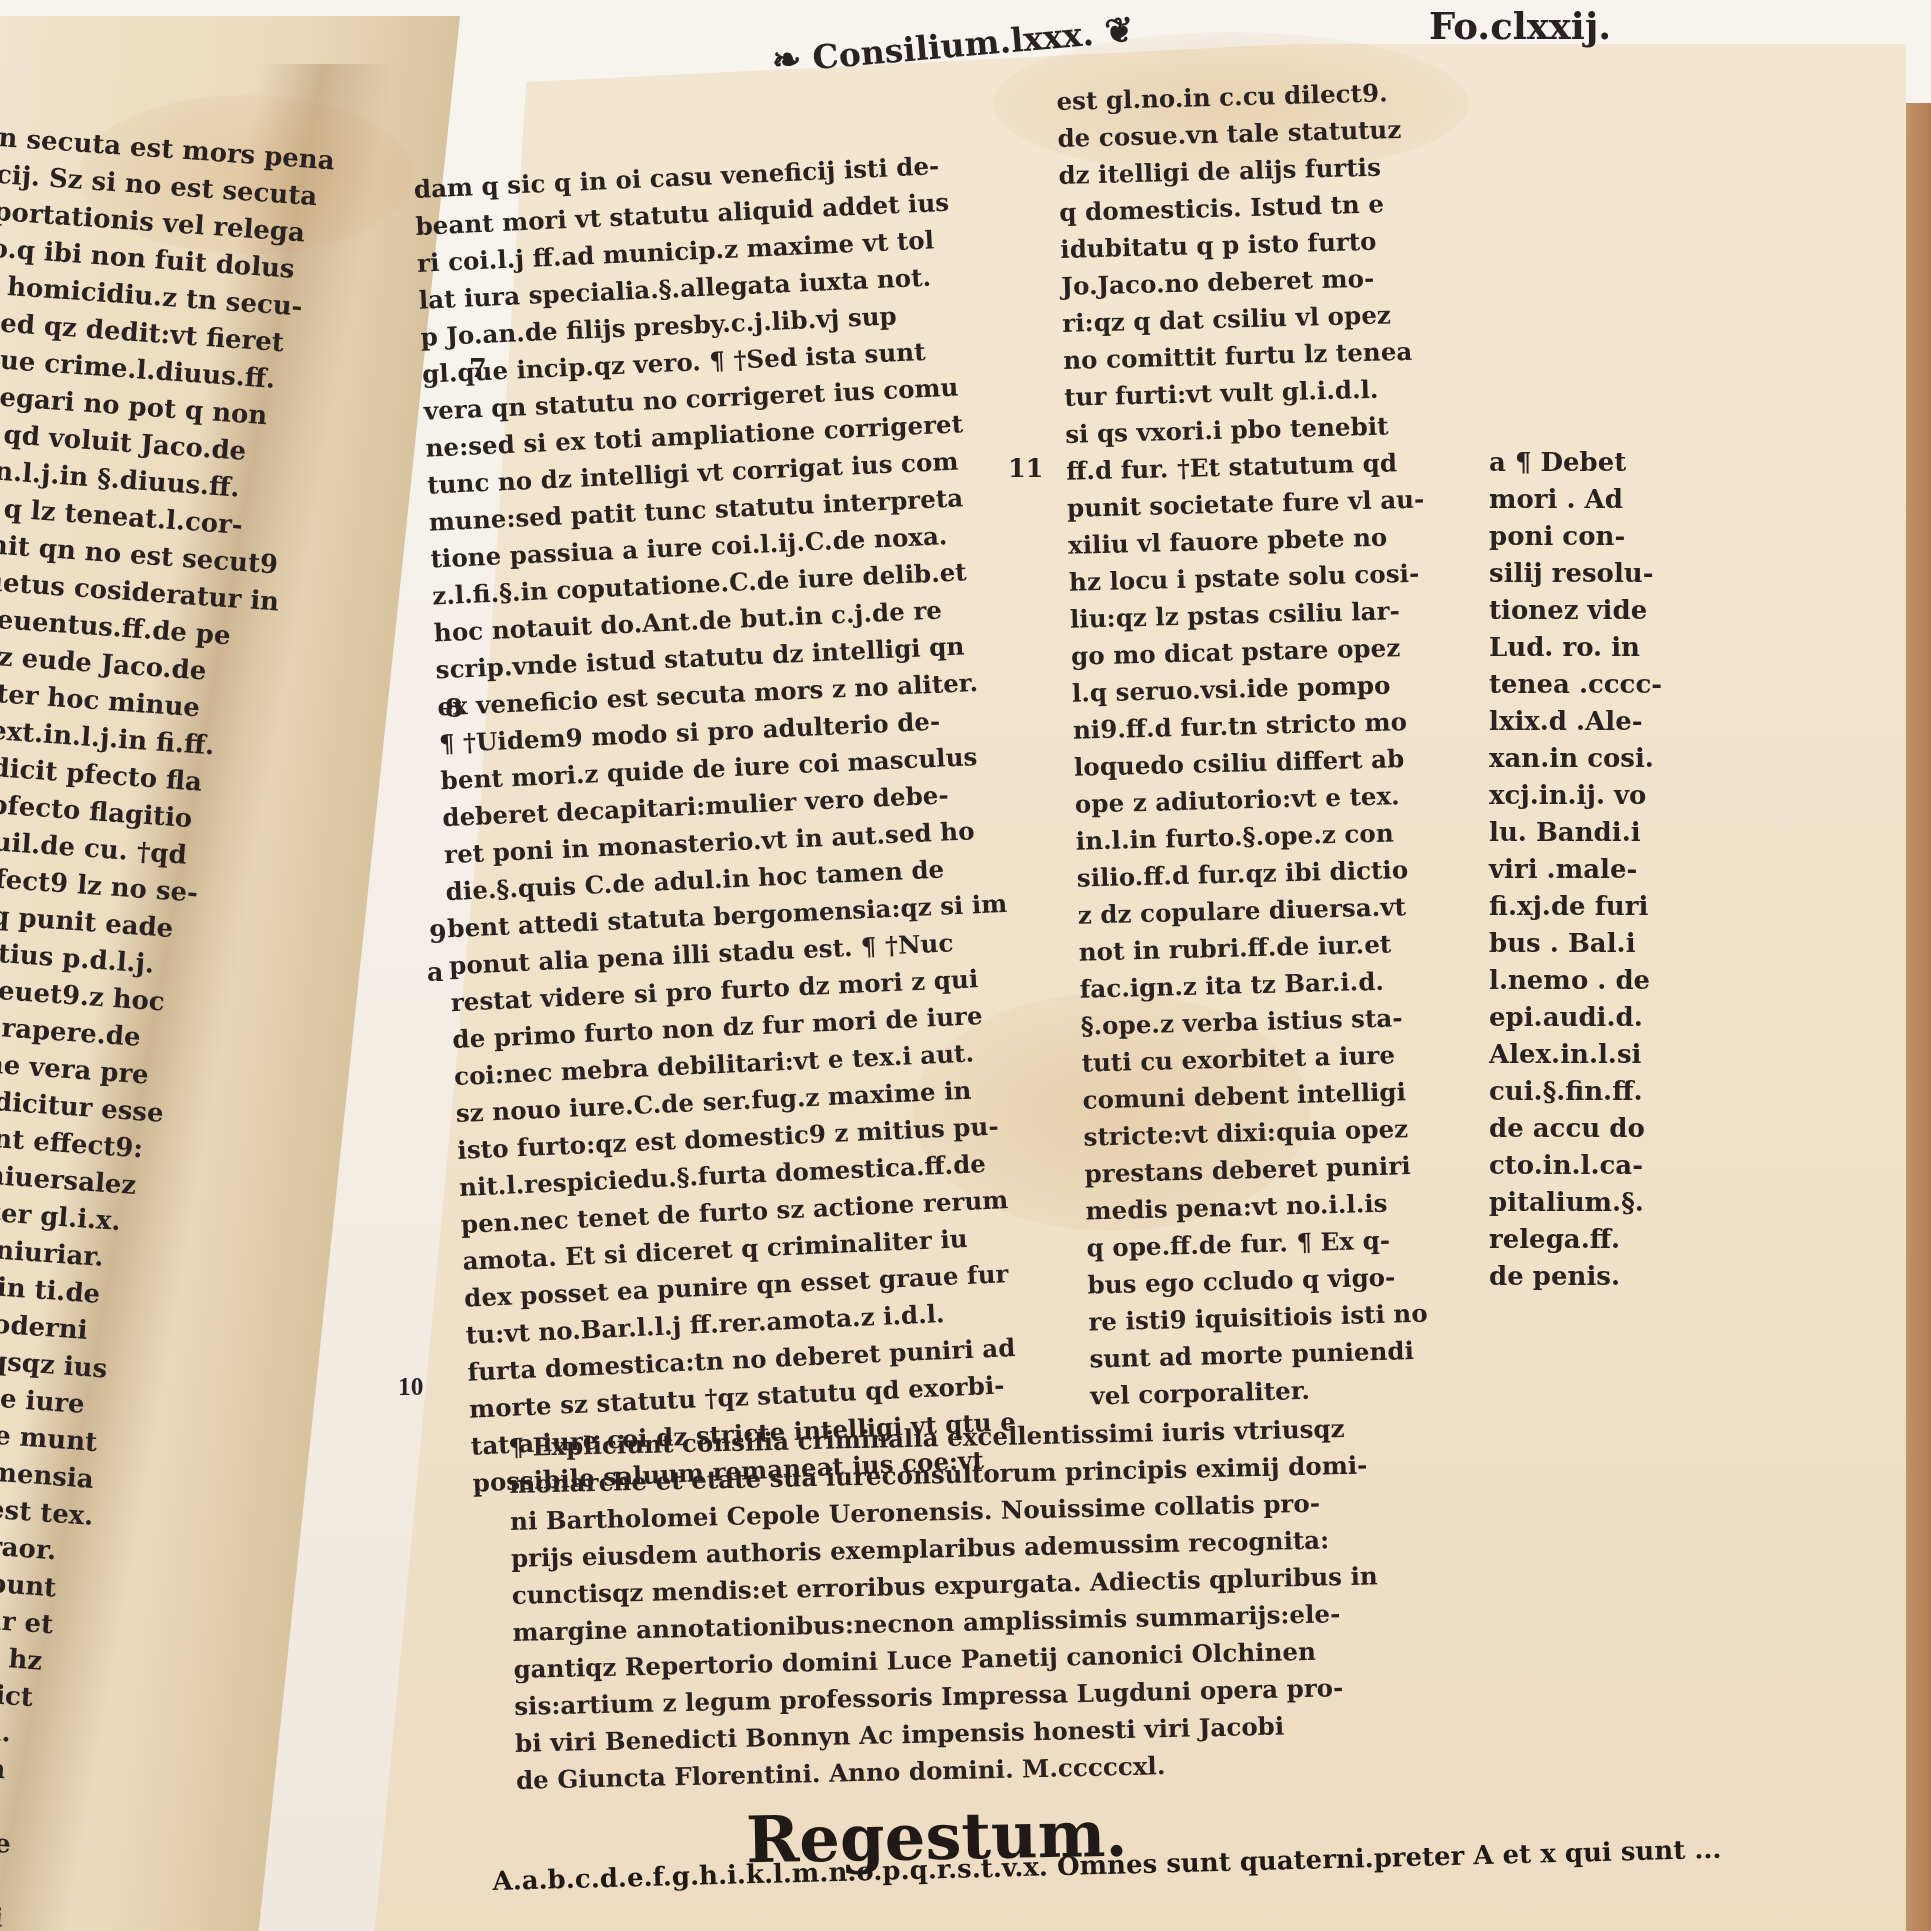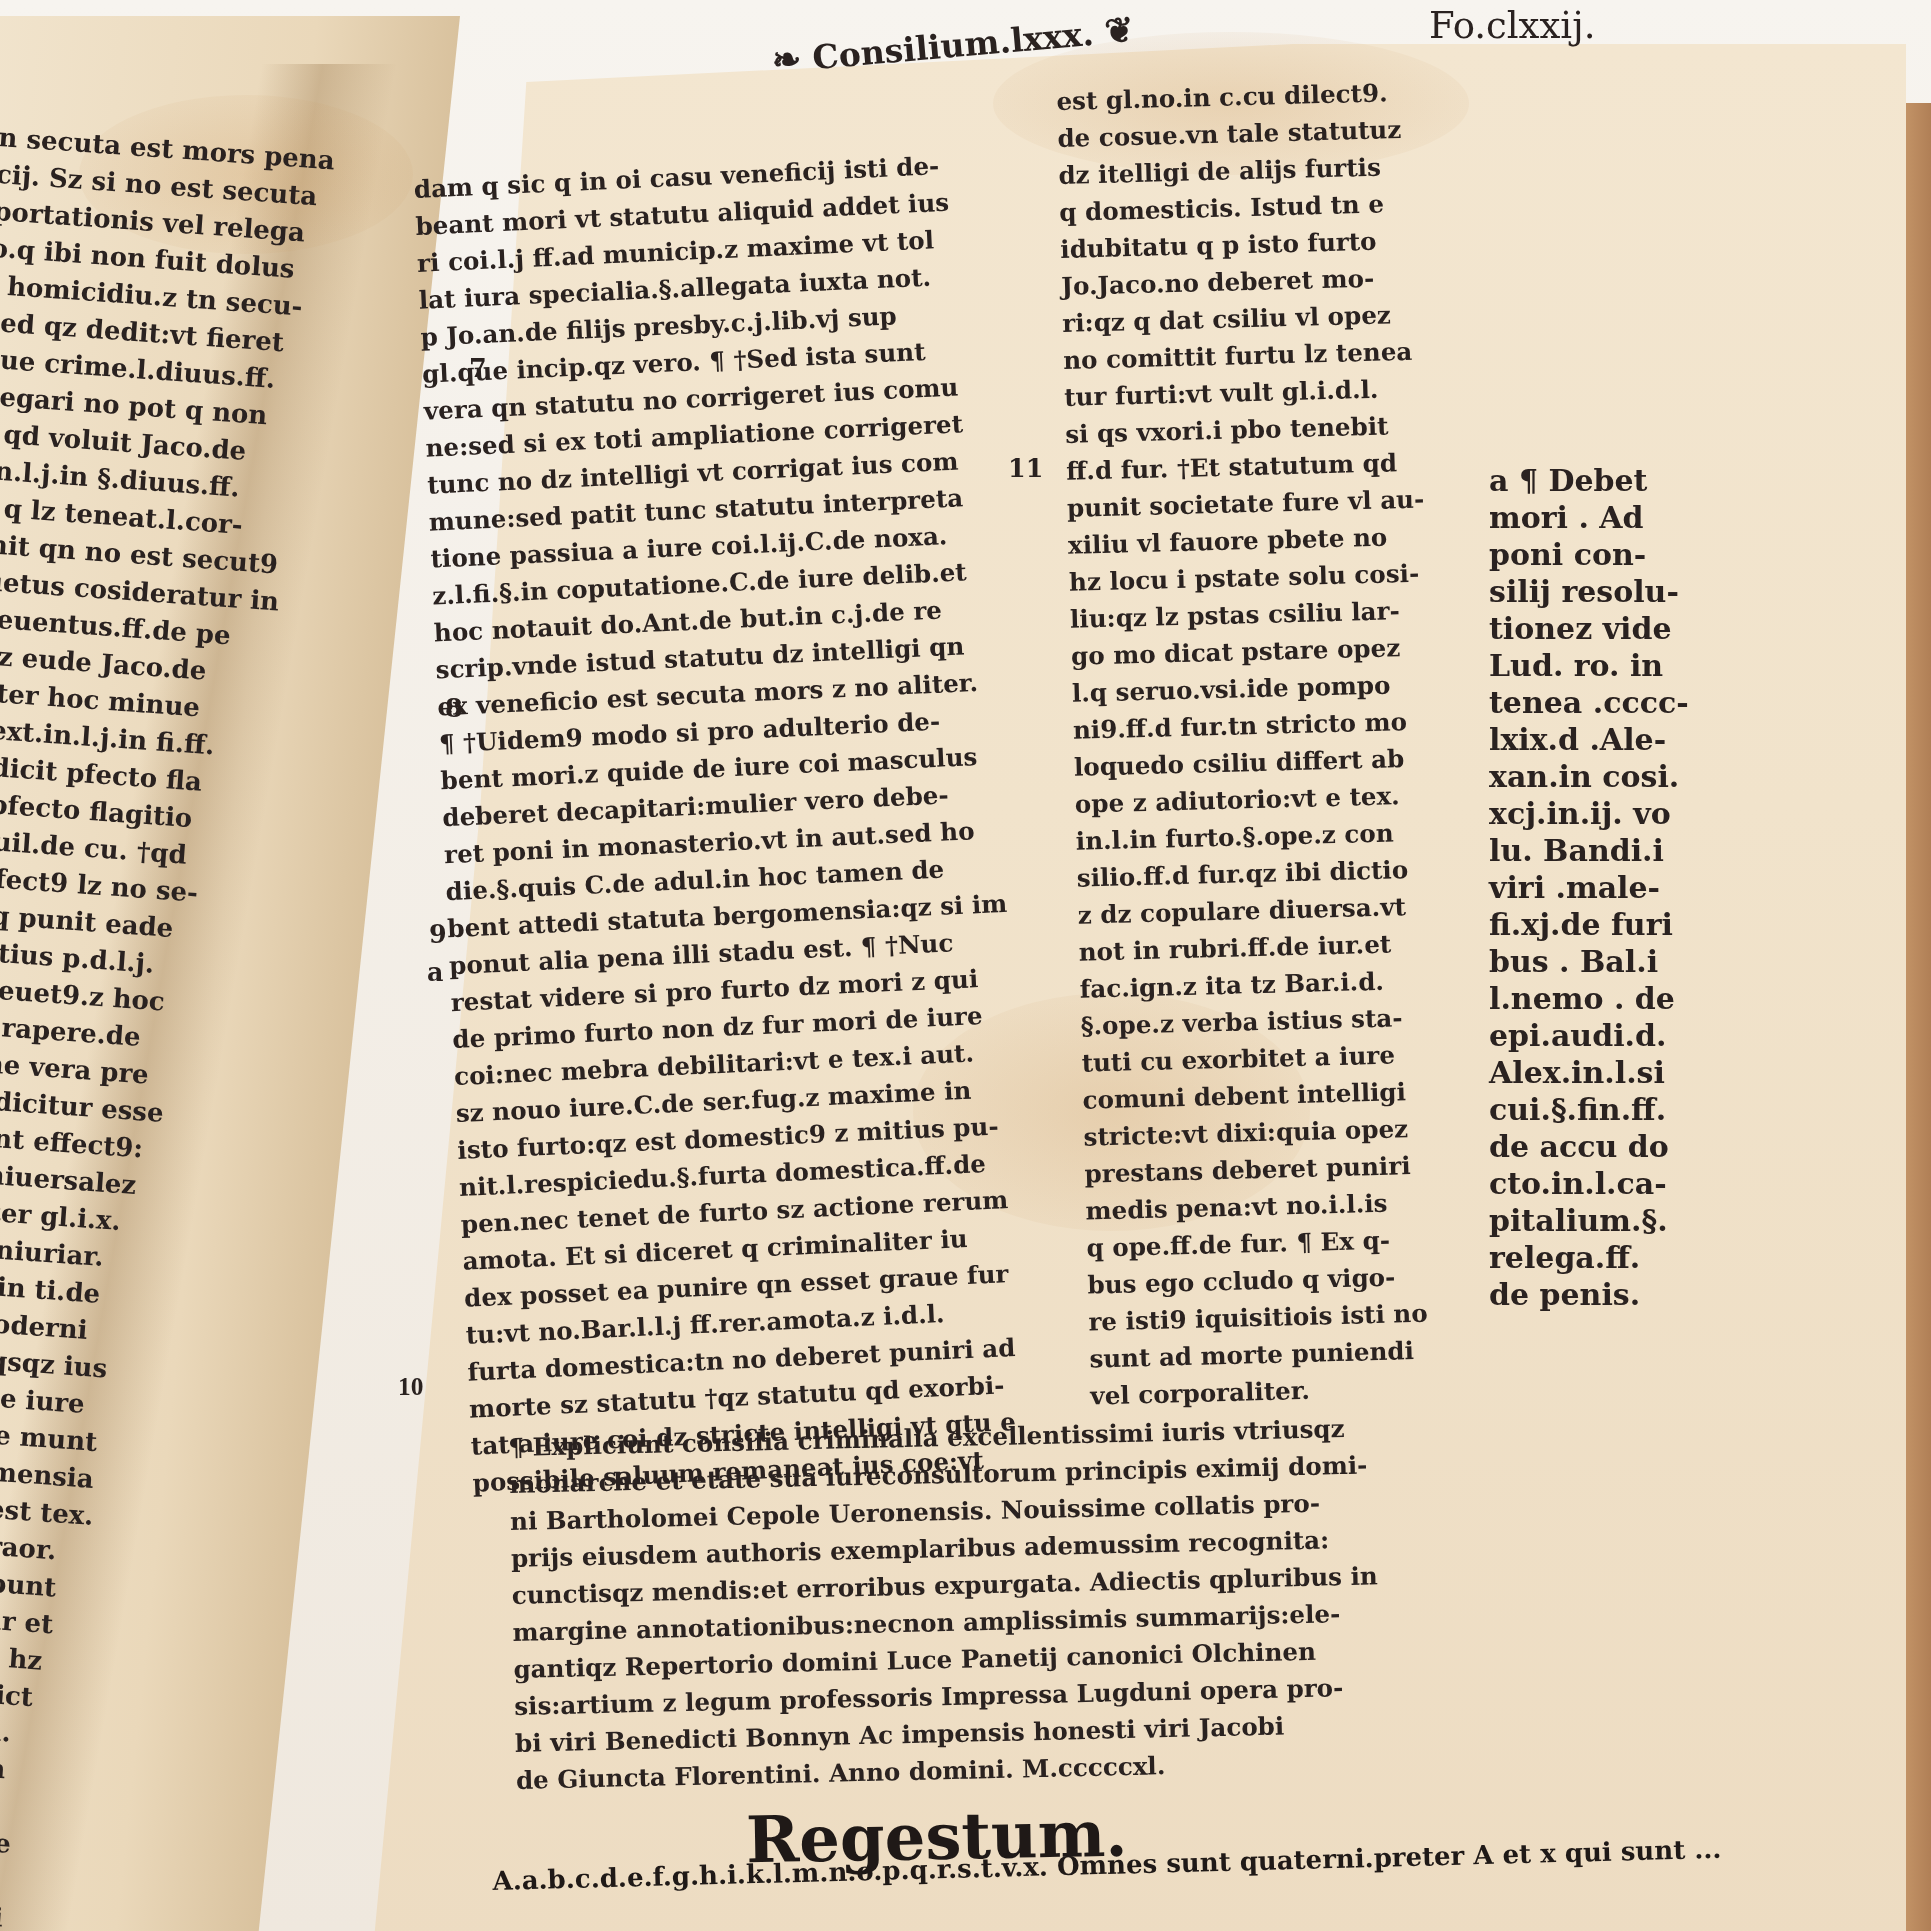--- a/index.html
+++ b/index.html
@@ -50,28 +50,28 @@
     color: #2a2220;
     font-family: "DejaVu Serif", serif;
     font-weight: bold;
     white-space: nowrap;
     transform-origin: top left;
   }
   .text-block .line { display: block; }
   .left-col { left: 0px; top: 119px; font-size: 26px; line-height: 37px; transform: rotate(4deg); }
   .col-a { left: 413px; top: 171px; font-size: 24.6px; line-height: 37px; transform: rotate(-2.6deg); width: 603px; }
   .col-b { left: 1056px; top: 83px; font-size: 24.6px; line-height: 37px; transform: rotate(-1.5deg); }
-  .col-margin { left: 1489px; top: 462px; font-size: 30px; line-height: 37px; }
+  .col-margin { left: 1489px; top: 444px; font-size: 26px; line-height: 37px; }
   .colophon { left: 508px; top: 1429px; font-size: 24.6px; line-height: 37px; transform: rotate(-1.3deg); }
   .running-head {
     position: absolute; left: 770px; top: 40px; font-size: 33px; font-weight: bold; color: #2a2220;
     transform: rotate(-5deg); transform-origin: top left;
   }
   .folio {
-    position: absolute; left: 1429px; top: 4px; font-size: 37px; font-weight: normal; color: #2a2220; text-align: center;
+    position: absolute; left: 1429px; top: 4px; font-size: 37px; font-weight: bold; color: #2a2220; text-align: center;
   }
   .fleuron { display: inline-block; font-size: 35px; }
   .marginal-num {
     position: absolute; color: #2a2220; font-weight: bold; font-size: 25.4px;
   }
   .regestum {
     position: absolute; left: 746px; top: 1799px; font-size: 64px; font-weight: bold; color: #1f1917;
     transform: rotate(-1deg);
   }
   .register {

